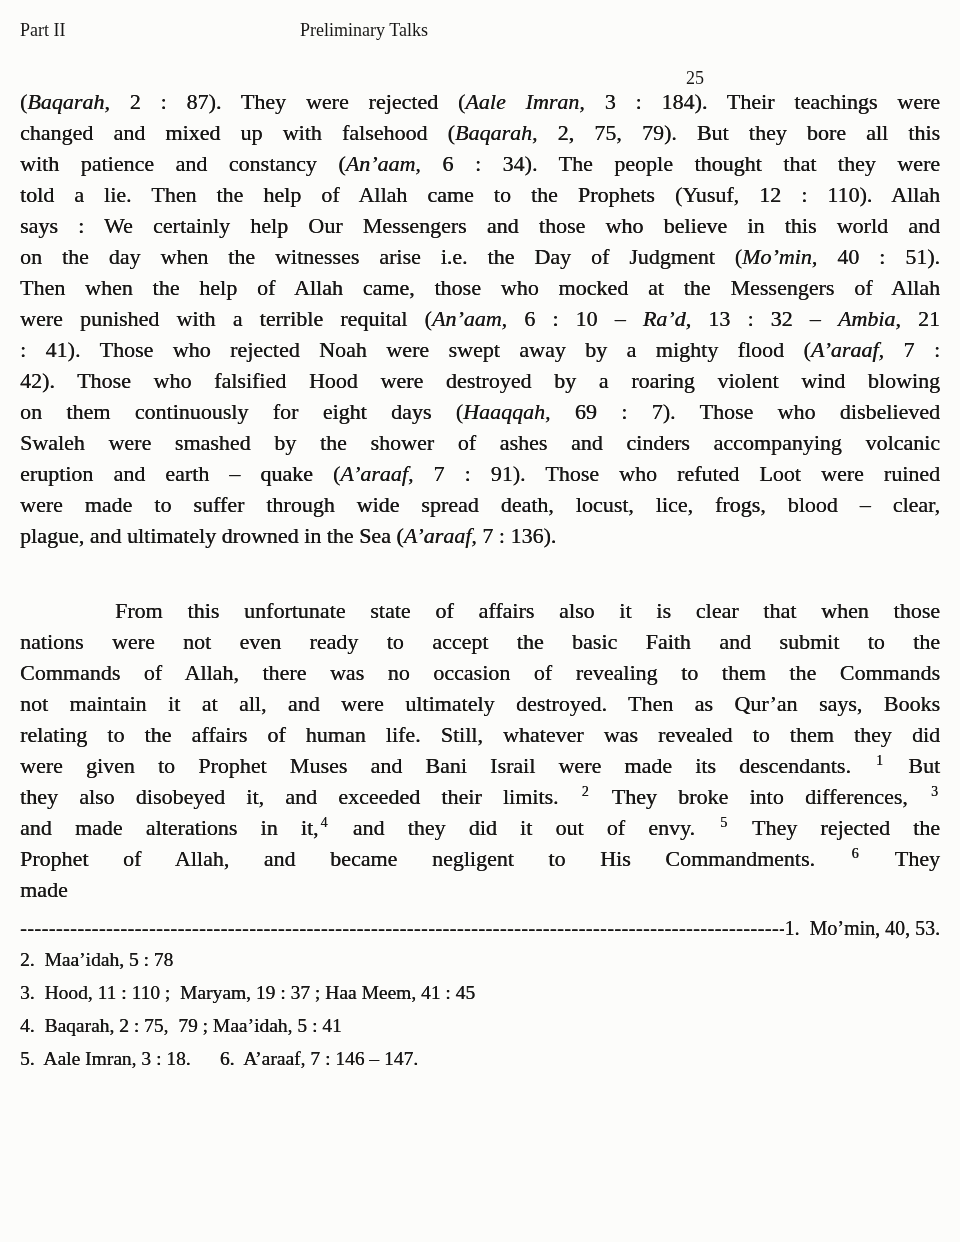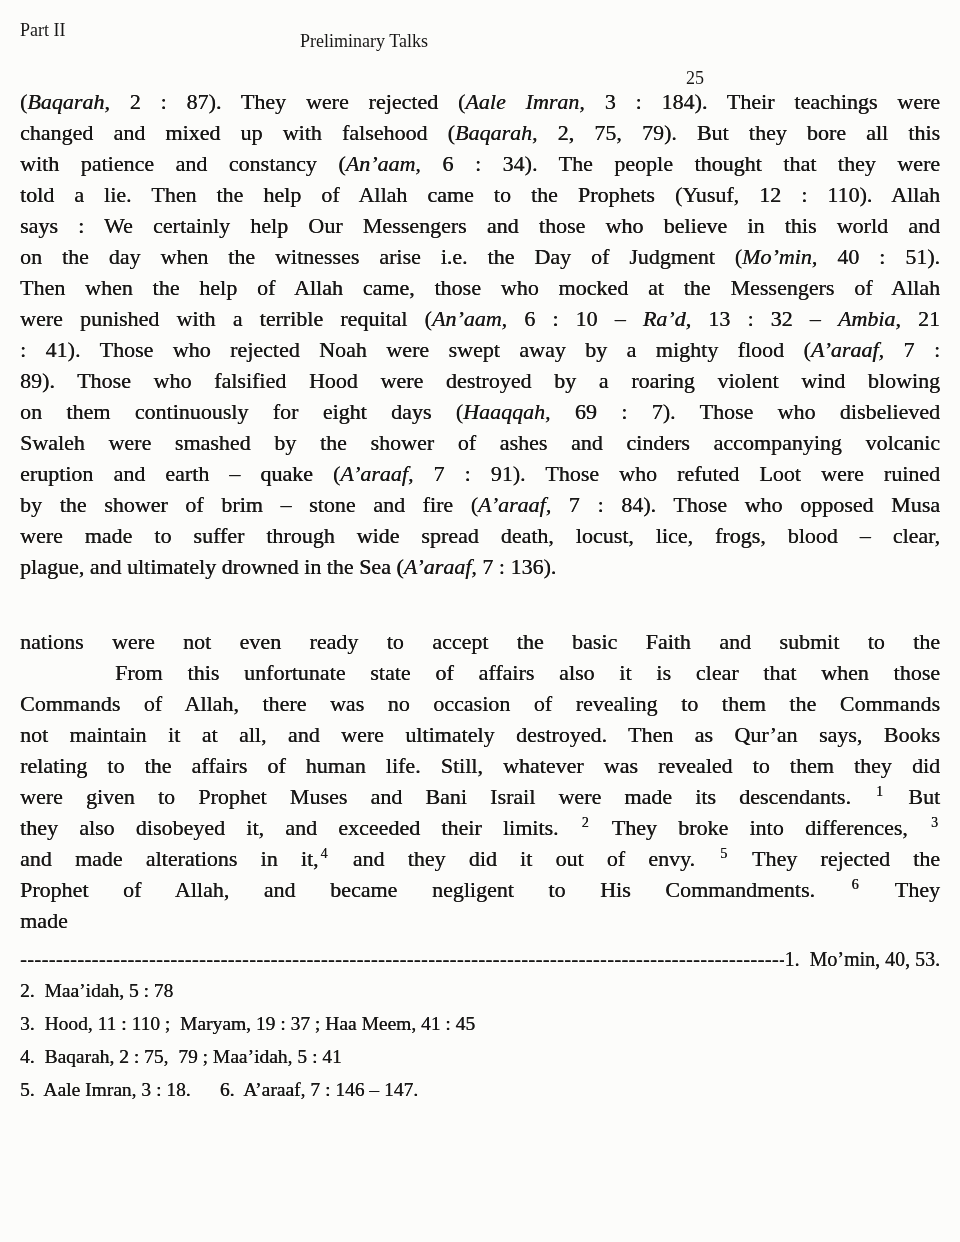--- a/index.html
+++ b/index.html
@@ -21,21 +21,21 @@
     box-sizing: border-box;
   }
   
   .running-head {
     position: relative;
     height: 30px;
     margin: 20px 20px 36px 20px;
     font-size: 18px;
   }
   .running-head .rh-left   { position: absolute; left: 0;     top: 0; }
-  .running-head .rh-center { position: absolute; left: 280px; top: 11px; }
+  .running-head .rh-center { position: absolute; left: 280px; top: 0; }
   .running-head .rh-right  { position: absolute; left: 666px; top: 0; margin-top: 48px; }
   
   .body-text {
     margin: 12px 20px;
     width: 920px;
     font-size: 22px;
     text-shadow: 0.3px 0 0 currentColor;
   }
   .paragraph { margin: 0; }
   .paragraph.spaced { margin-top: 44px; }
@@ -104,31 +104,30 @@
       <div class="paragraph">
         <div class="line"><span class="">(</span><span class="it">Baqarah,</span><span class=""> 2 : 87). They were rejected (</span><span class="it">Aale Imran,</span><span class=""> 3 : 184). Their teachings were</span></div>
         <div class="line"><span class="">changed and mixed up with falsehood (</span><span class="it">Baqarah,</span><span class=""> 2, 75, 79). But they bore all this</span></div>
         <div class="line"><span class="">with patience and constancy (</span><span class="it">An’aam,</span><span class=""> 6 : 34). The people thought that they were</span></div>
         <div class="line"><span class="">told a lie. Then the help of Allah came to the Prophets (Yusuf, 12 : 110). Allah</span></div>
         <div class="line"><span class="">says : We certainly help Our Messengers and those who believe in this world and</span></div>
         <div class="line"><span class="">on the day when the witnesses arise i.e. the Day of Judgment (</span><span class="it">Mo’min,</span><span class=""> 40 : 51).</span></div>
         <div class="line"><span class="">Then when the help of Allah came, those who mocked at the Messengers of Allah</span></div>
         <div class="line"><span class="">were punished with a terrible requital (</span><span class="it">An’aam,</span><span class=""> 6 : 10 – </span><span class="it">Ra’d,</span><span class=""> 13 : 32 – </span><span class="it">Ambia,</span><span class=""> 21</span></div>
         <div class="line"><span class="">: 41). Those who rejected Noah were swept away by a mighty flood (</span><span class="it">A’araaf,</span><span class=""> 7 :</span></div>
-        <div class="line"><span class="">89). Those who falsified Hood were destroyed by a roaring violent wind blowing</span></div>
+        <div class="line"><span class="">42). Those who falsified Hood were destroyed by a roaring violent wind blowing</span></div>
         <div class="line"><span class="">on them continuously for eight days (</span><span class="it">Haaqqah,</span><span class=""> 69 : 7). Those who disbelieved</span></div>
         <div class="line"><span class="">Swaleh were smashed by the shower of ashes and cinders accompanying volcanic</span></div>
         <div class="line"><span class="">eruption and earth – quake (</span><span class="it">A’araaf,</span><span class=""> 7 : 91). Those who refuted Loot were ruined</span></div>
-        <div class="line"><span class="">by the shower of brim – stone and fire (</span><span class="it">A’araaf,</span><span class=""> 7 : 84). Those who opposed Musa</span></div>
         <div class="line"><span class="">were made to suffer through wide spread death, locust, lice, frogs, blood – clear,</span></div>
         <div class="line last"><span class="">plague, and ultimately drowned in the Sea (</span><span class="it">A’araaf,</span><span class=""> 7 : 136).</span></div>
       </div>
       <div class="paragraph spaced">
+        <div class="line indent"><span class="">From this unfortunate state of affairs also it is clear that when those</span></div>
         <div class="line"><span class="">nations  were not even ready to accept the basic Faith and submit to the</span></div>
-        <div class="line indent"><span class="">From this unfortunate state of affairs also it is clear that when those</span></div>
         <div class="line"><span class="">Commands of Allah, there was no occasion of revealing to them the Commands</span></div>
         <div class="line"><span class="">not maintain it at all, and were ultimately destroyed. Then as Qur’an says, Books</span></div>
         <div class="line"><span class="">relating to the affairs of human life. Still, whatever was revealed to them they did</span></div>
         <div class="line"><span class="">were given to Prophet Muses and Bani Israil were made its descendants. </span><sup class="fn-ref">1</sup><span class="">  But</span></div>
         <div class="line"><span class="">they also disobeyed it, and exceeded their limits. </span><sup class="fn-ref">2</sup><span class="">  They broke into differences, </span><sup class="fn-ref">3</sup></div>
         <div class="line"><span class="">and made alterations in it,</span><sup class="fn-ref">4</sup><span class="">  and they did it out of envy. </span><sup class="fn-ref">5</sup><span class="">  They rejected the</span></div>
         <div class="line"><span class="">Prophet of Allah, and  became negligent  to His Commandments. </span><sup class="fn-ref">6</sup><span class="">  They</span></div>
         <div class="line last"><span class="">made</span></div>
       </div>
     </div>

